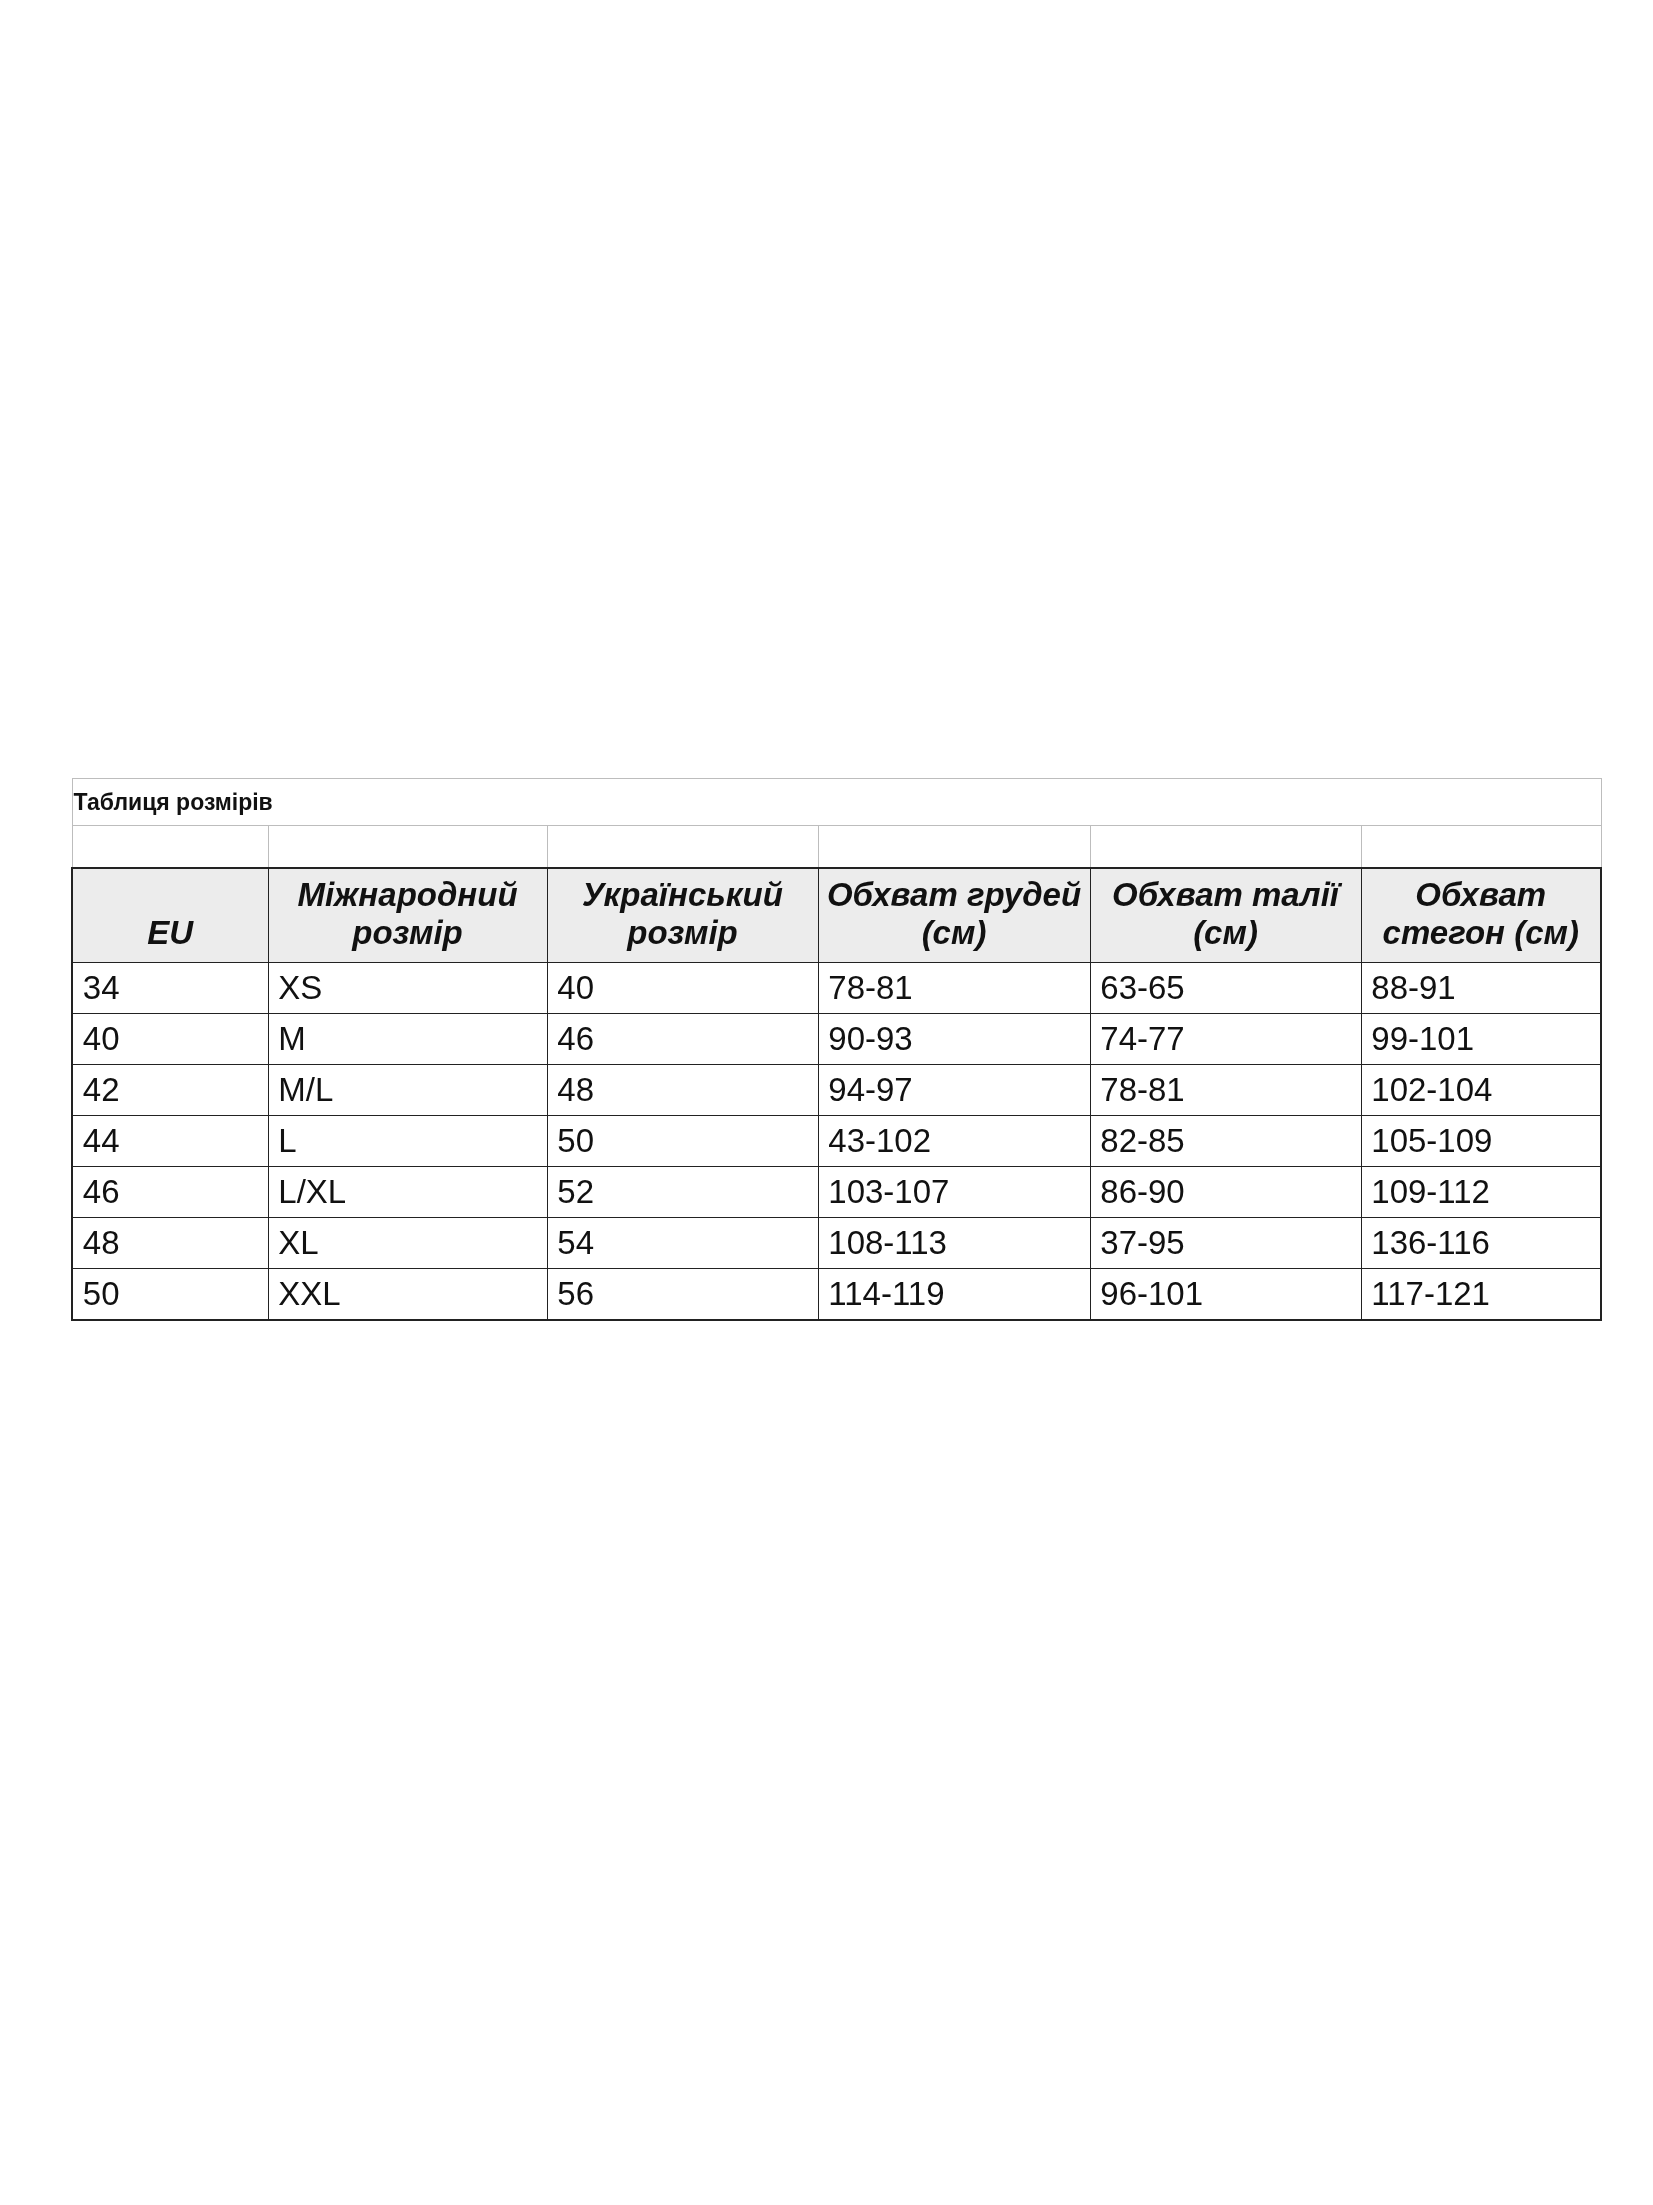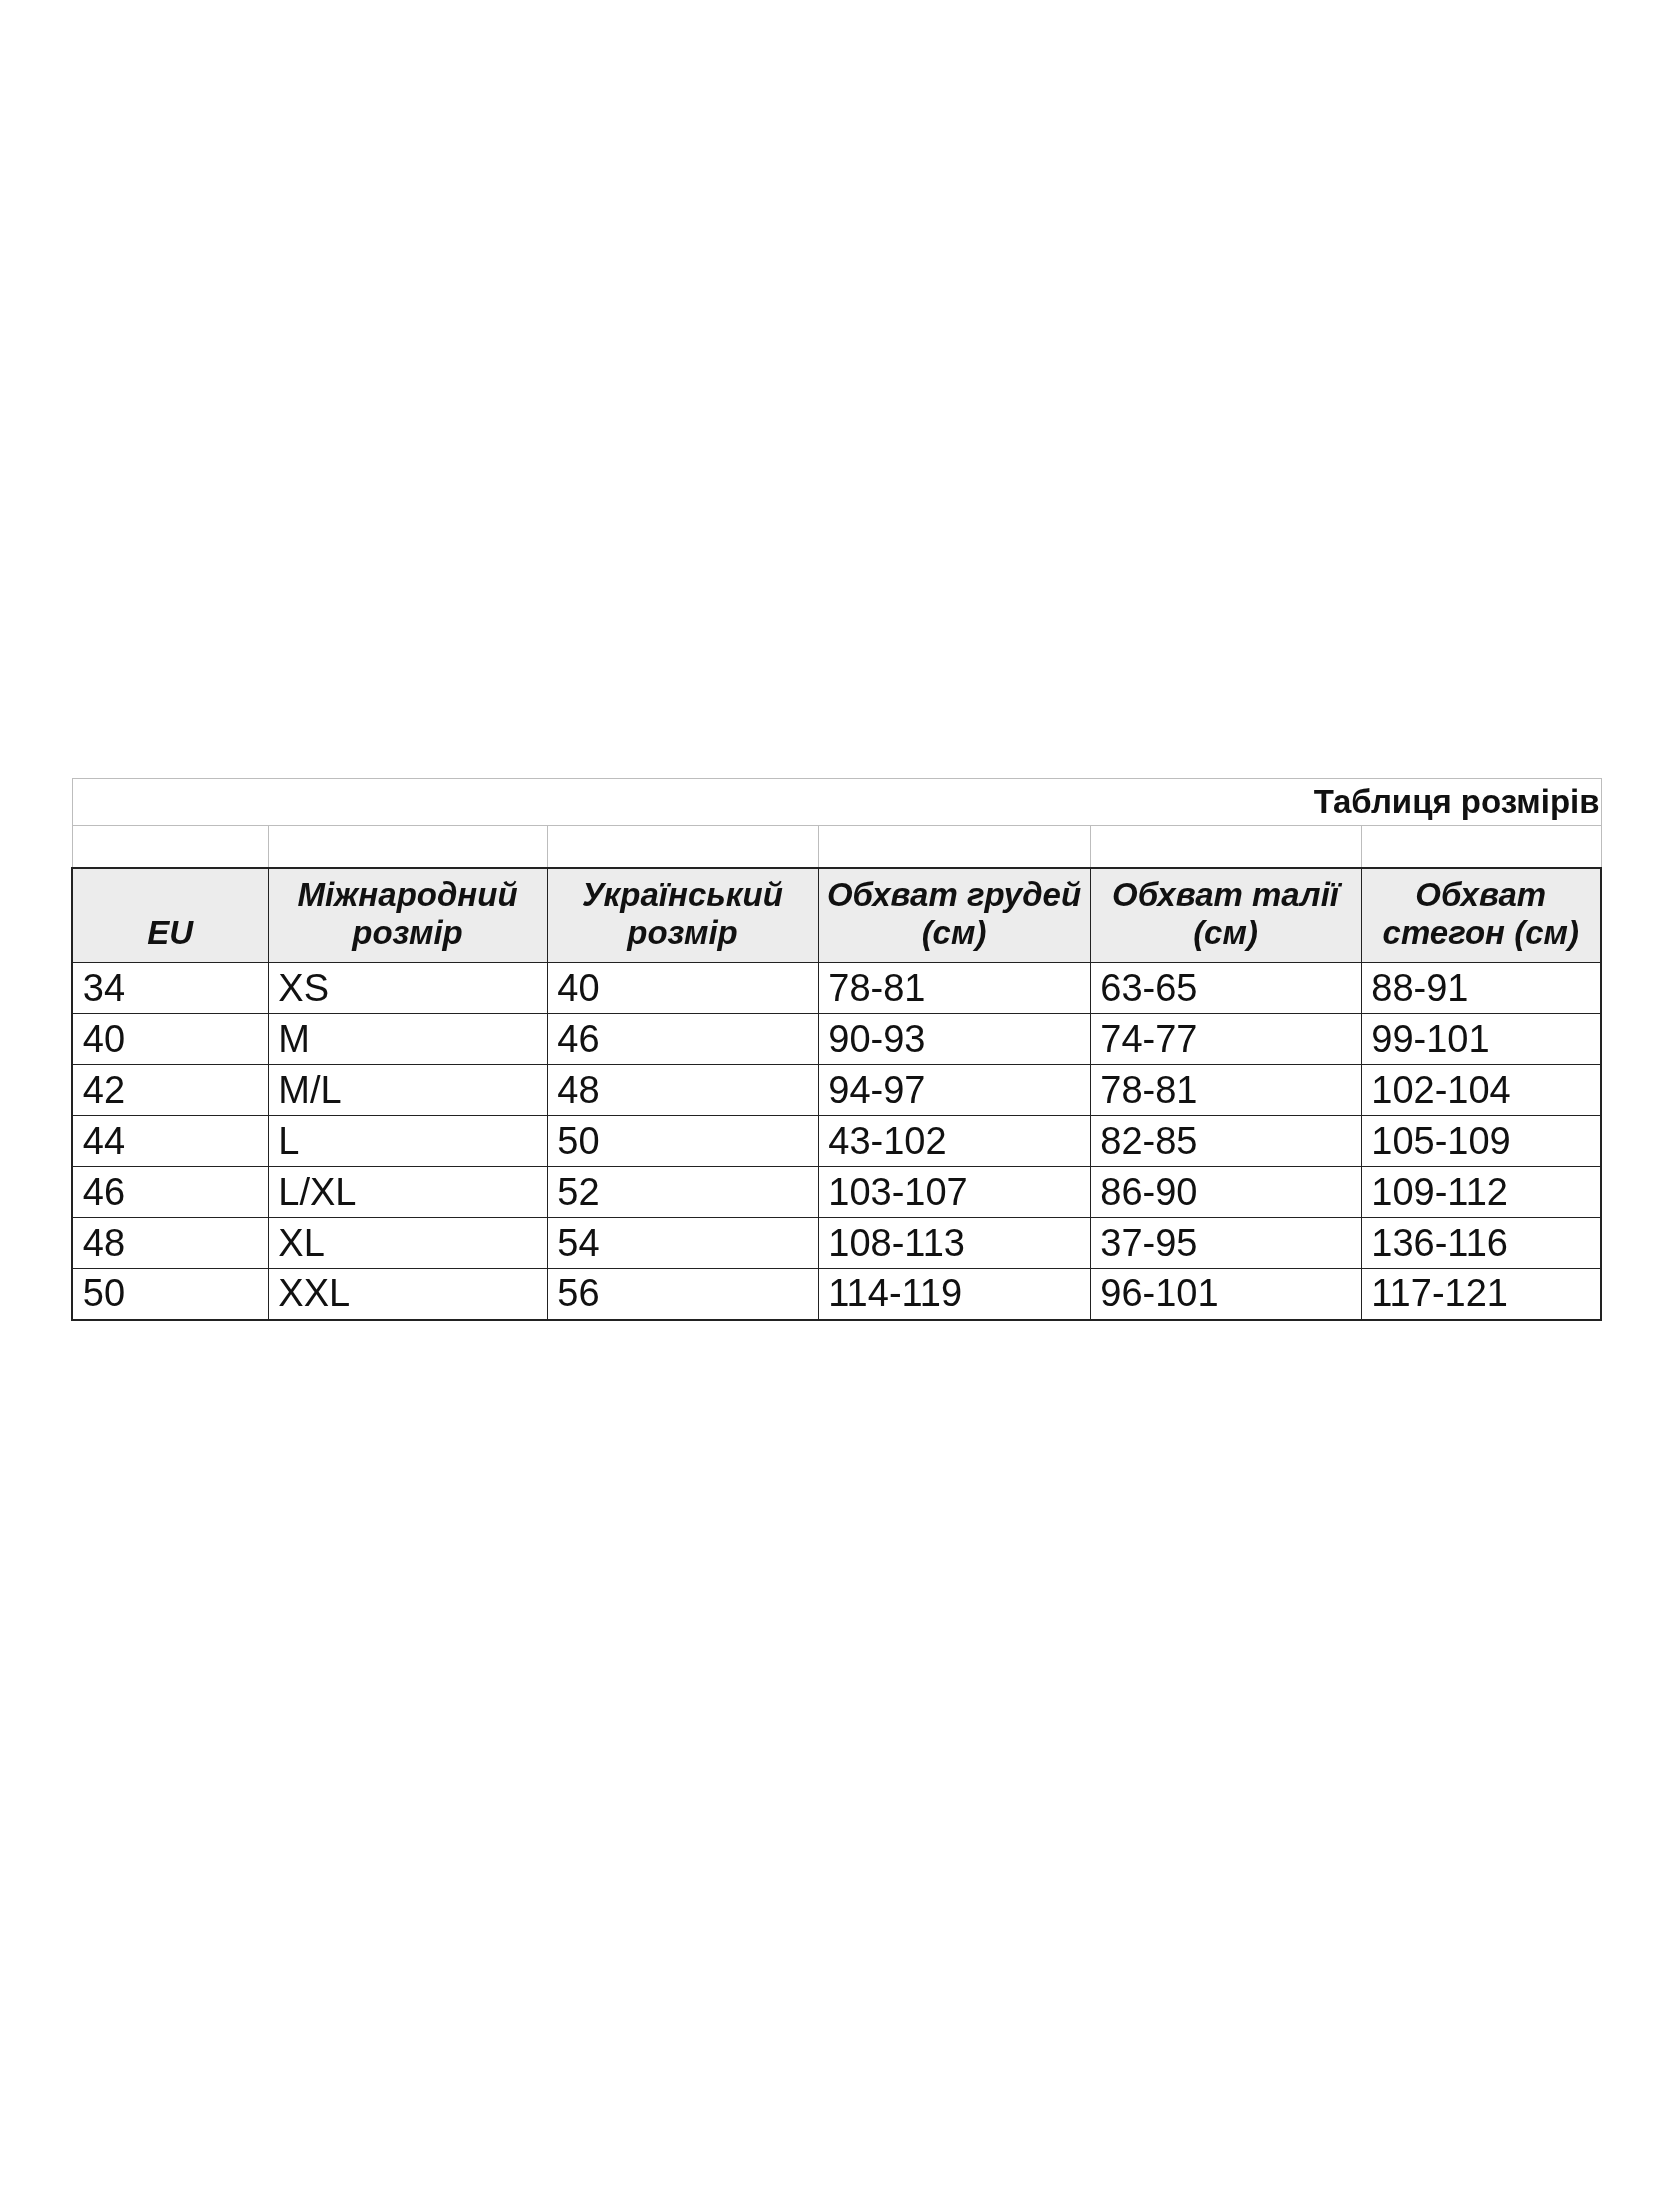--- a/index.html
+++ b/index.html
@@ -29,24 +29,24 @@
     border-collapse: collapse;
     table-layout: fixed;
     width: 1530px;
   }
   td { overflow: hidden; }
 
   
   .title-row td {
     border: 1.6px solid var(--border-light);
     height: 47px;
-    text-align: right;
+    text-align: left;
     vertical-align: middle;
     font-weight: bold;
-    font-size: 33px;
+    font-size: 23px;
   }
 
   
   .spacer-row td {
     border: 1.6px solid var(--border-light);
     height: 42px;
   }
 
   
   .header-row td {
@@ -62,21 +62,21 @@
     padding: 0 4.9px 9.8px 4.9px;
     font-style: italic;
   }
 
   
   .data-row td {
     border: 1.6px solid var(--border-dark);
     height: 51px;
     vertical-align: middle;
     text-align: left;
-    font-size: 38px;
+    font-size: 33px;
     padding: 0 3.3px 0 9.8px;
     white-space: nowrap;
   }
 
   
   .header-row td:first-child, .data-row td:first-child { border-left-width: 2.5px; }
   .header-row td:last-child,  .data-row td:last-child  { border-right-width: 2.5px; }
   #data-rows tr:last-child td { border-bottom-width: 2.5px; }
 </style>
 </head>

